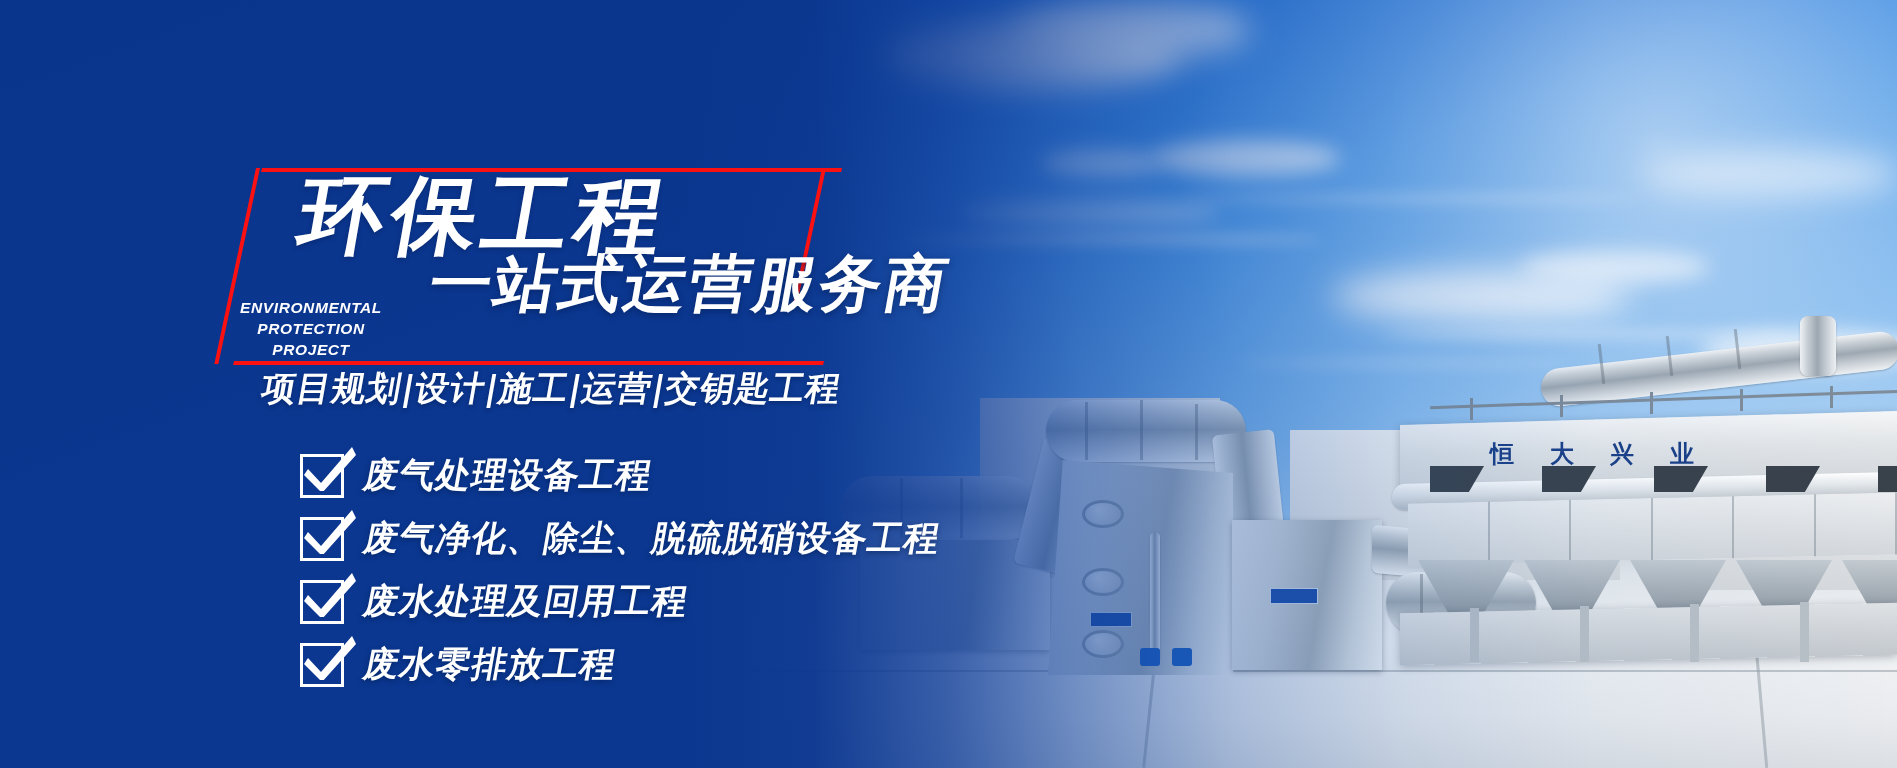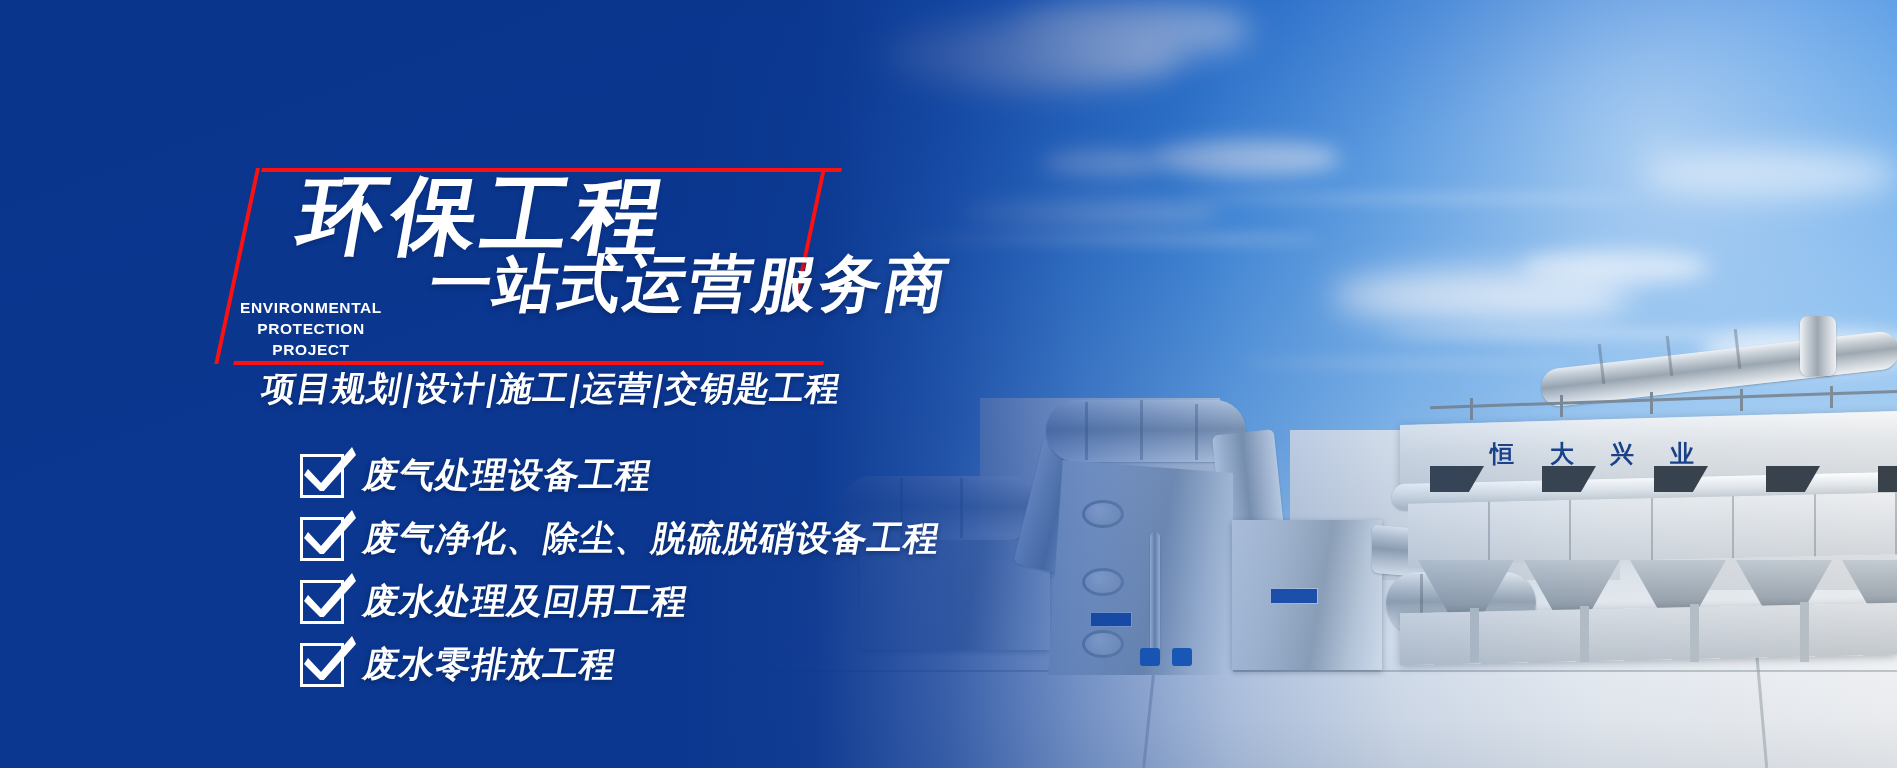--- a/index.html
+++ b/index.html
@@ -97,21 +97,21 @@
      transform:skewX(-10deg);white-space:nowrap;
      text-shadow:0 2px 5px rgba(0,20,60,.35);}
 
   .h2{position:absolute;left:430px;top:242px;
      font-family:"DejaVu Sans","Liberation Sans",sans-serif;
      font-size:62px;font-weight:700;color:#fff;letter-spacing:3px;
      transform:skewX(-10deg);white-space:nowrap;
      text-shadow:0 2px 6px rgba(0,20,60,.45);}
 
   .en{position:absolute;left:196px;top:298px;width:230px;
-     font-size:15.5px;font-weight:700;color:#fff;
+     font-size:15.5px;font-weight:700;font-style:italic;color:#fff;
      letter-spacing:.6px;line-height:1.35;text-align:center;}
 
   .h3{position:absolute;left:262px;top:366px;
      font-family:"DejaVu Sans","Liberation Sans",sans-serif;
      font-size:34px;font-weight:700;color:#fff;letter-spacing:1px;
      transform:skewX(-10deg);white-space:nowrap;
      text-shadow:0 2px 4px rgba(0,20,60,.4);}
 
   .checklist{position:absolute;left:300px;top:448px;}
   .ck-row{display:flex;align-items:center;height:55px;margin-bottom:8px;}

